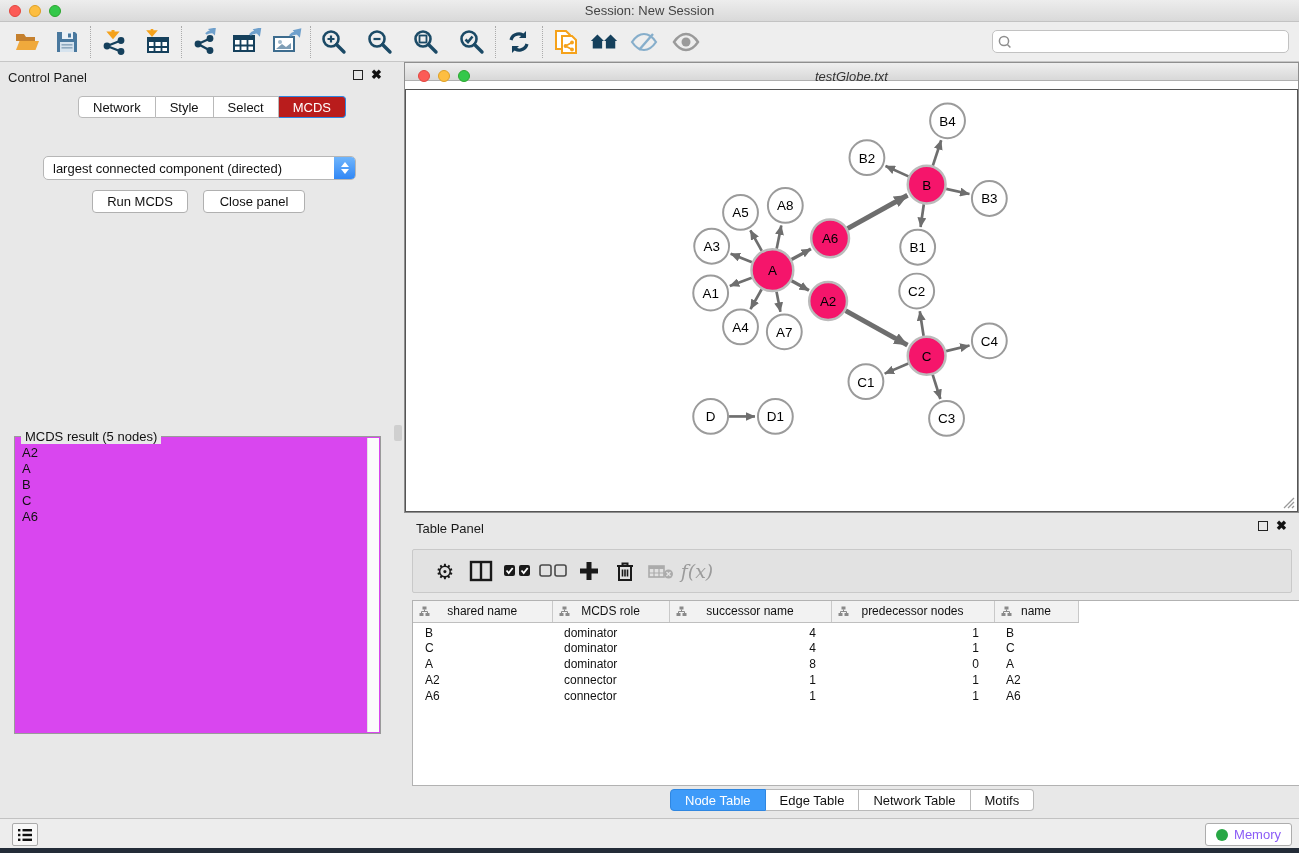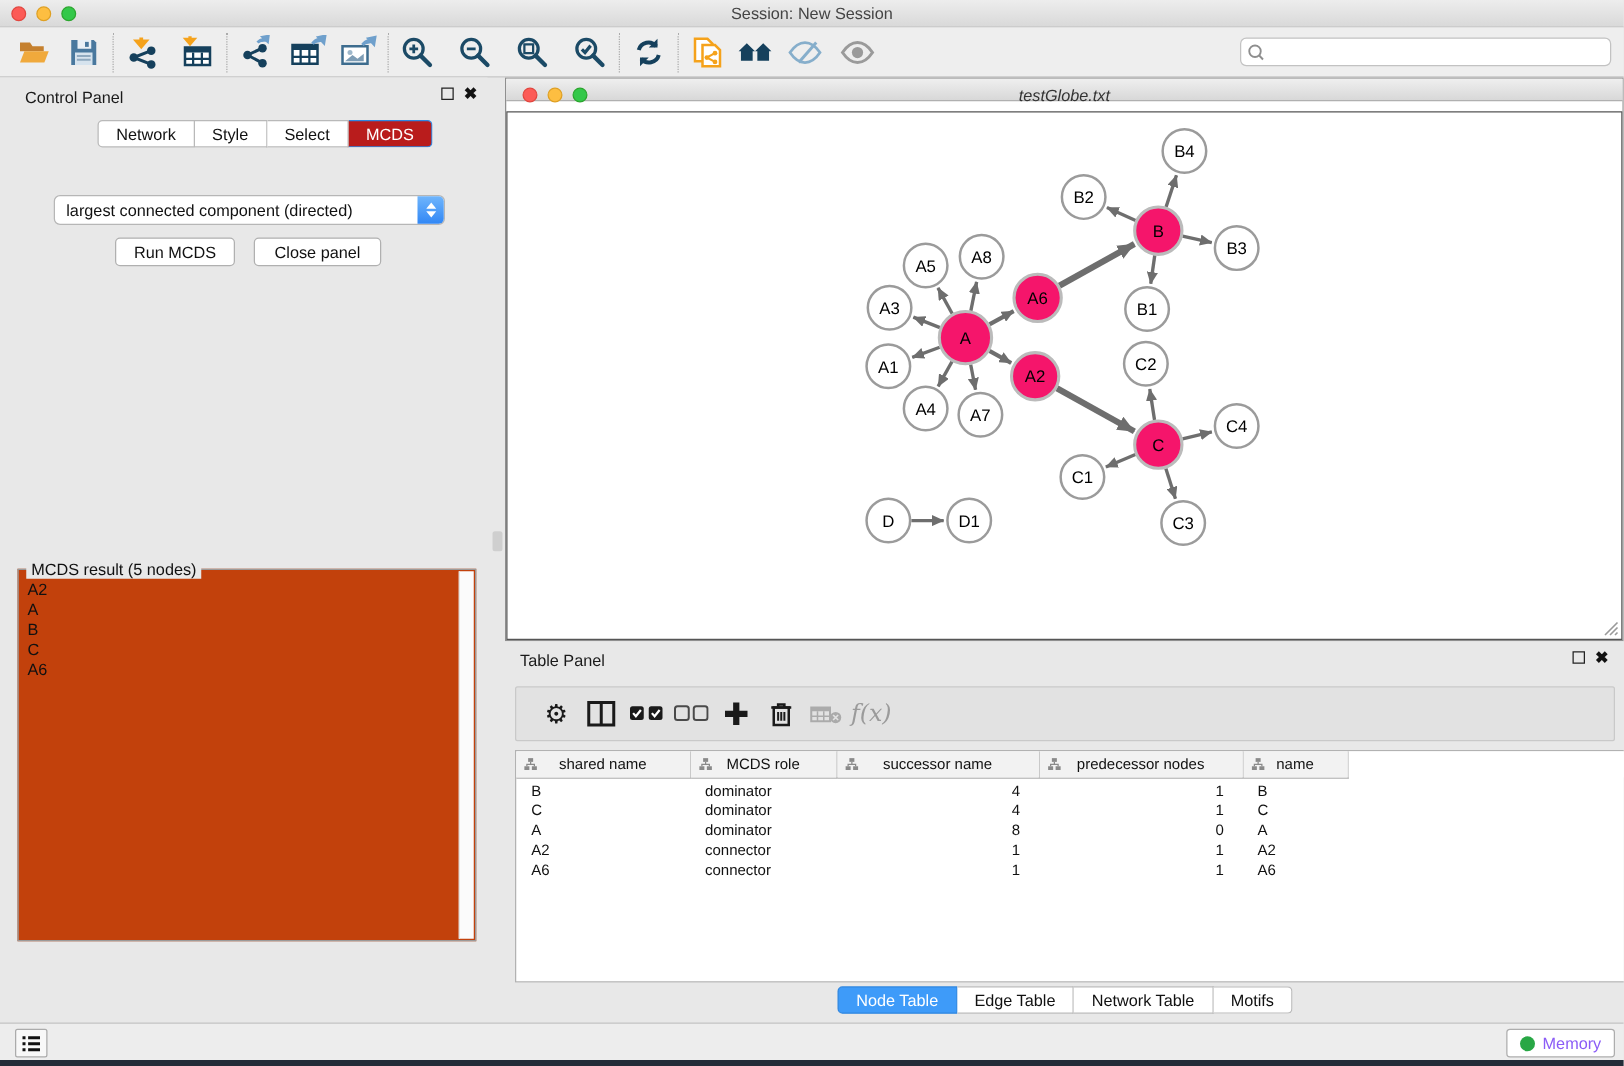--- a/index.html
+++ b/index.html
@@ -22,21 +22,21 @@
     background:#EEEEEE; border-bottom:1px solid #C6C6C6; display:flex; align-items:center; }
   .tbico { width:30px; height:30px; display:flex; align-items:center; justify-content:center; flex:0 0 auto; }
   .tbsep { width:1px; height:32px; border-left:1px dotted #ABABAB; margin:0 8px; flex:0 0 auto; }
   #searchbox { position:absolute; right:10px; top:8px; width:297px; height:23px;
     border:1px solid #C2C2C2; border-radius:5px; background:#FFF; display:flex; align-items:center; }
   #searchbox input { border:none; outline:none; flex:1; font-size:12px; background:transparent; height:100%; }
 
   
   #control-panel { position:absolute; left:0; top:62px; width:390px; height:756px; background:#E8E8E8; }
   .panel-header { position:relative; height:28px; }
-  .panel-header .ph-title { position:absolute; left:20px; top:8px; font-size:13px; color:#1A1A1A; }
+  .panel-header .ph-title { position:absolute; left:8px; top:8px; font-size:13px; color:#1A1A1A; }
   .ph-icons { position:absolute; right:8px; top:8px; display:flex; gap:8px; align-items:center; }
   .float-ico { width:10px; height:10px; border:1.6px solid #222; background:transparent; display:inline-block; }
   .close-ico { font-size:13px; color:#111; font-weight:bold; line-height:10px; }
 
   .seg-tabs { display:flex; height:22px; }
   #cp-tabs { position:absolute; left:78px; top:34px; }
   .seg { background:#FFF; border:1px solid #B9B9B9; border-left:none; font-size:13px; color:#111;
     display:flex; align-items:center; justify-content:center; padding:0 14px; cursor:default; }
   .seg:first-child { border-left:1px solid #B9B9B9; border-radius:4px 0 0 4px; }
   .seg:last-child { border-radius:0 4px 4px 0; }
@@ -49,22 +49,22 @@
   #criterion .stepper { width:21px; height:22px; border-radius:0 4px 4px 0;
     background:linear-gradient(#6FB5FC,#3187F5); display:flex; flex-direction:column; align-items:center; justify-content:center; gap:2px; }
   .chev-up { width:0; height:0; border-left:4px solid transparent; border-right:4px solid transparent; border-bottom:5px solid #FFF; }
   .chev-dn { width:0; height:0; border-left:4px solid transparent; border-right:4px solid transparent; border-top:5px solid #FFF; }
 
   .mac-btn { position:absolute; height:23px; background:#FFF; border:1px solid #B0B0B0; border-radius:4px;
     font-size:13px; color:#111; display:flex; align-items:center; justify-content:center; }
   #run-mcds { left:92px; top:128px; width:96px; }
   #close-panel { left:203px; top:128px; width:102px; }
 
-  #result-box { position:absolute; left:14px; top:393px; width:367px; height:298px;
-    border:1px solid #9A9A9A; background:#c2410c; }
+  #result-box { position:absolute; left:14px; top:374px; width:367px; height:298px;
+    border:1px solid #9A9A9A; background:#d946ef; }
   #result-legend { position:absolute; left:6px; top:-8px; background:#E8E8E8; padding:0 4px; font-size:13px; color:#111; }
   #result-list { position:absolute; left:2px; top:8px; right:14px; bottom:2px; overflow:hidden; }
   .result-item { font-size:13px; color:#111; line-height:16px; padding-left:5px; }
   #result-scroll { position:absolute; right:1px; top:1px; bottom:1px; width:12px; background:#FBFBFB; border-left:1px solid #E4E4E4; }
 
   
   .v-handle { position:absolute; left:394px; top:425px; width:8px; height:16px; background:#CFCFCF; border-radius:2px; }
   .h-handle { position:absolute; left:845px; top:514px; width:16px; height:5px; background:#CFCFCF; border-radius:2px; }
 
   

